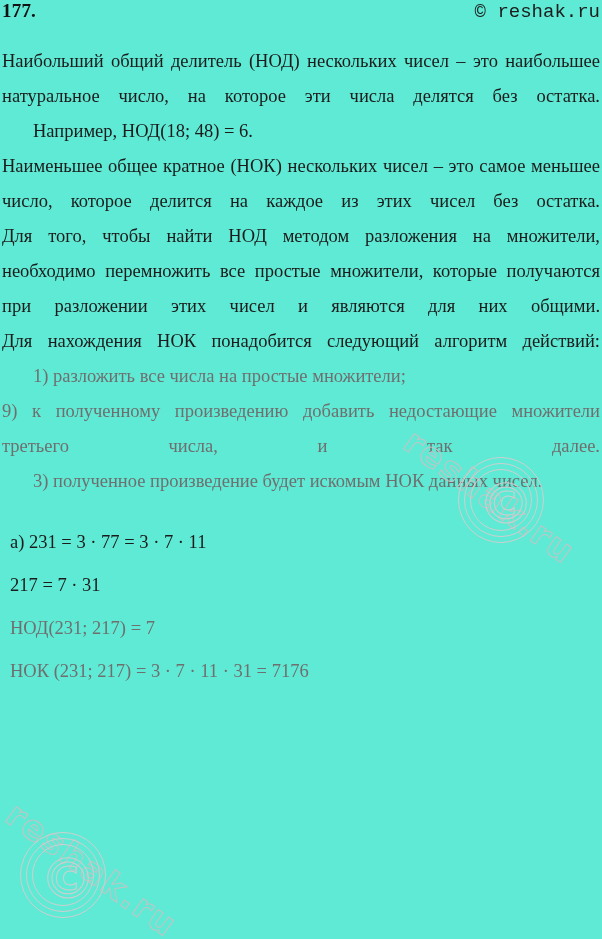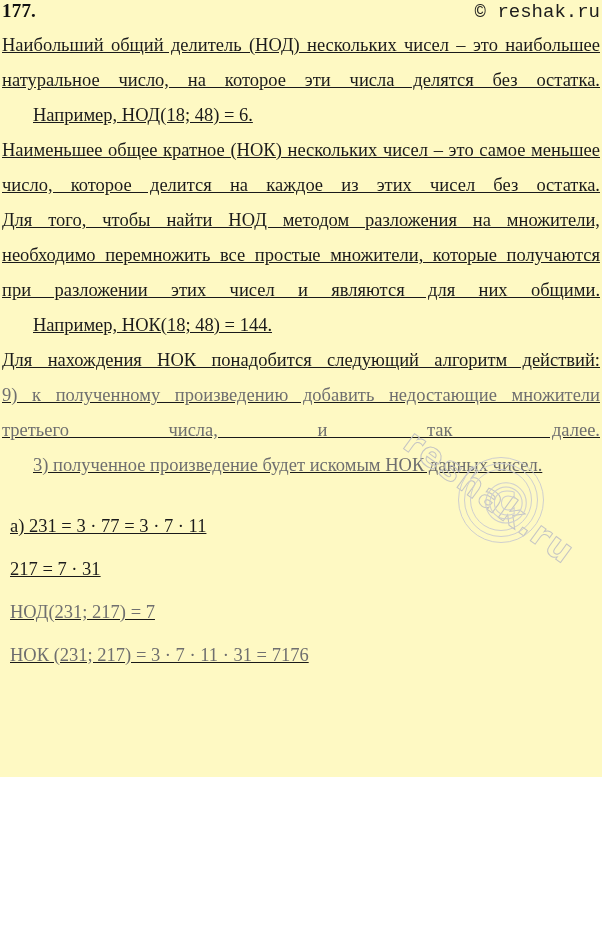--- a/index.html
+++ b/index.html
@@ -8,23 +8,23 @@
     padding: 0;
     background: #ffffff;
   }
   body {
     font-family: "Liberation Serif", "DejaVu Serif", serif;
     color: #1a1a1a;
   }
   #page {
     position: relative;
     width: 602px;
-    height: 777px;
+    height: 939px;
     overflow: hidden;
-    background: #fef9c3;
+    background: #5eead4;
   }
 
   
   .header {
     position: absolute;
     top: 0;
     left: 0;
     width: 602px;
     height: 28px;
   }
@@ -44,23 +44,22 @@
     font-size: 19px;
     color: #1c1c1c;
     white-space: nowrap;
     font-family: Liberation Mono, monospace;
   }
 
   
   .doc {
     position: absolute;
     left: 0;
-    top: 28px;
+    top: 44px;
     width: 602px;
-    text-decoration: underline;
   }
   .para {
     font-size: 18.5px;
     line-height: 35px;
     text-align: justify;
     text-justify: inter-word;
     margin: 0;
     padding: 0 2px 0 2px;
     color: #1b1b1b;
   }
@@ -159,24 +158,24 @@
   <div class="doc">
 
     <p class="para justify-all">Наибольший общий делитель (НОД) нескольких чисел – это наибольшее натуральное число, на которое эти числа делятся без остатка.</p>
 
     <p class="para plain">Например, НОД(18; 48) = 6.</p>
 
     <p class="para justify-all">Наименьшее общее кратное (НОК) нескольких чисел – это самое меньшее число, которое делится на каждое из этих чисел без остатка.</p>
 
     <p class="para justify-all">Для того, чтобы найти НОД методом разложения на множители, необходимо перемножить все простые множители, которые получаются при разложении этих чисел и являются для них общими.</p>
 
-    <p class="para plain">Например, НОК(18; 48) = 144.</p>
 
     <p class="para justify-all">Для нахождения НОК понадобится следующий алгоритм действий:</p>
 
+    <p class="para plain faint">1) разложить все числа на простые множители;</p>
 
 
     <p class="para justify-all faint">9) к полученному произведению добавить недостающие множители третьего числа, и так далее.</p>
 
     <p class="para plain faint">3) полученное произведение будет искомым НОК данных чисел.</p>
 
     <div class="gap-md"></div>
 
     <p class="mathline">а)  231 = 3 · 77 = 3 · 7 · 11</p>
 

